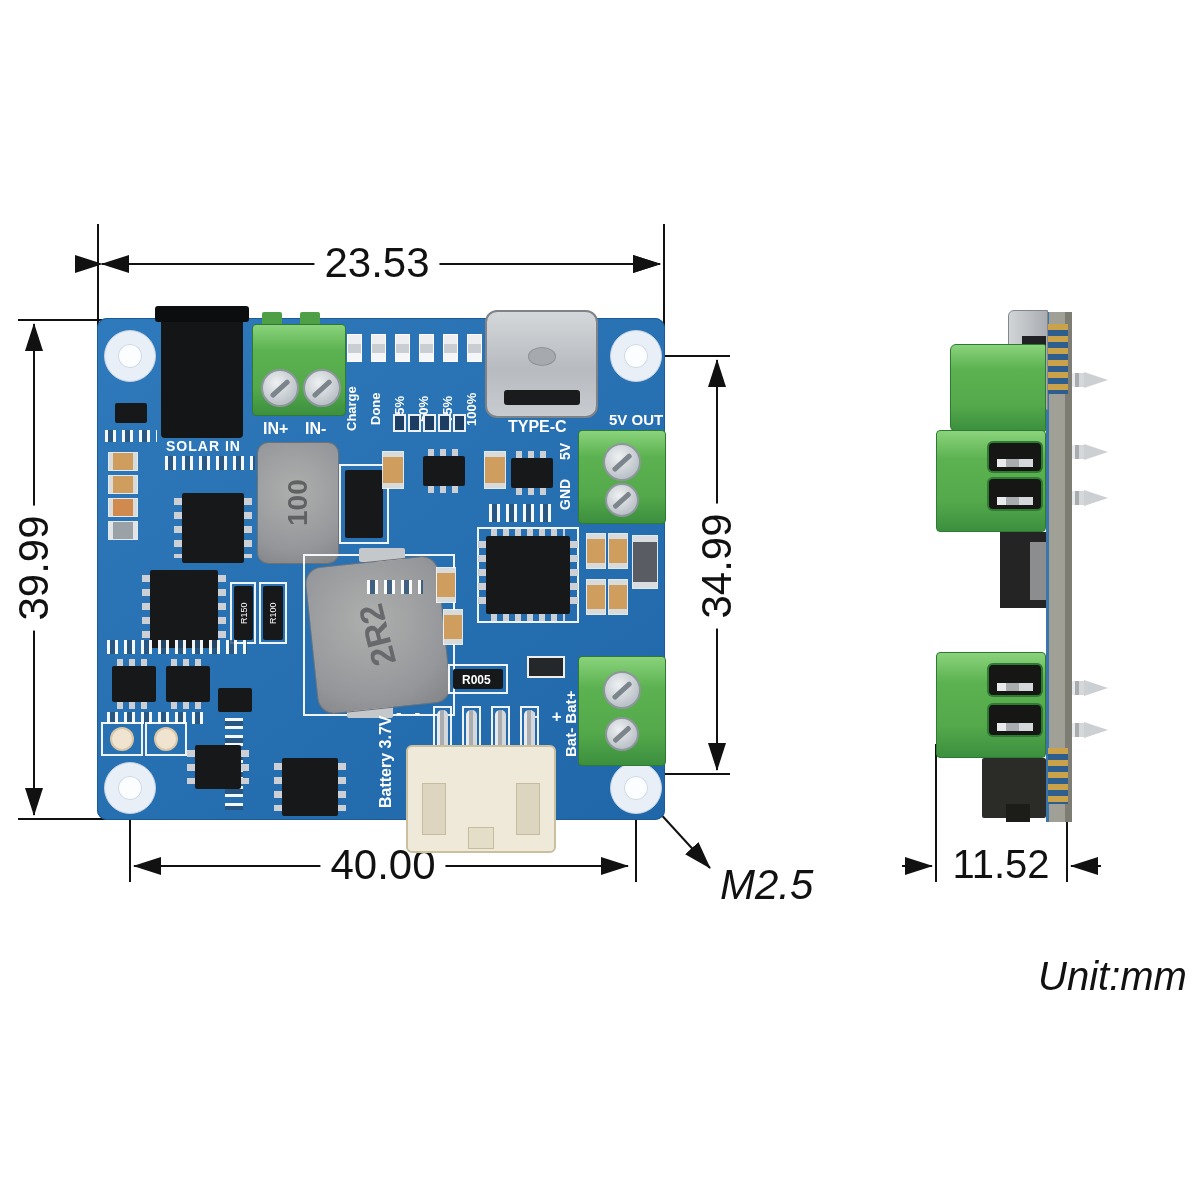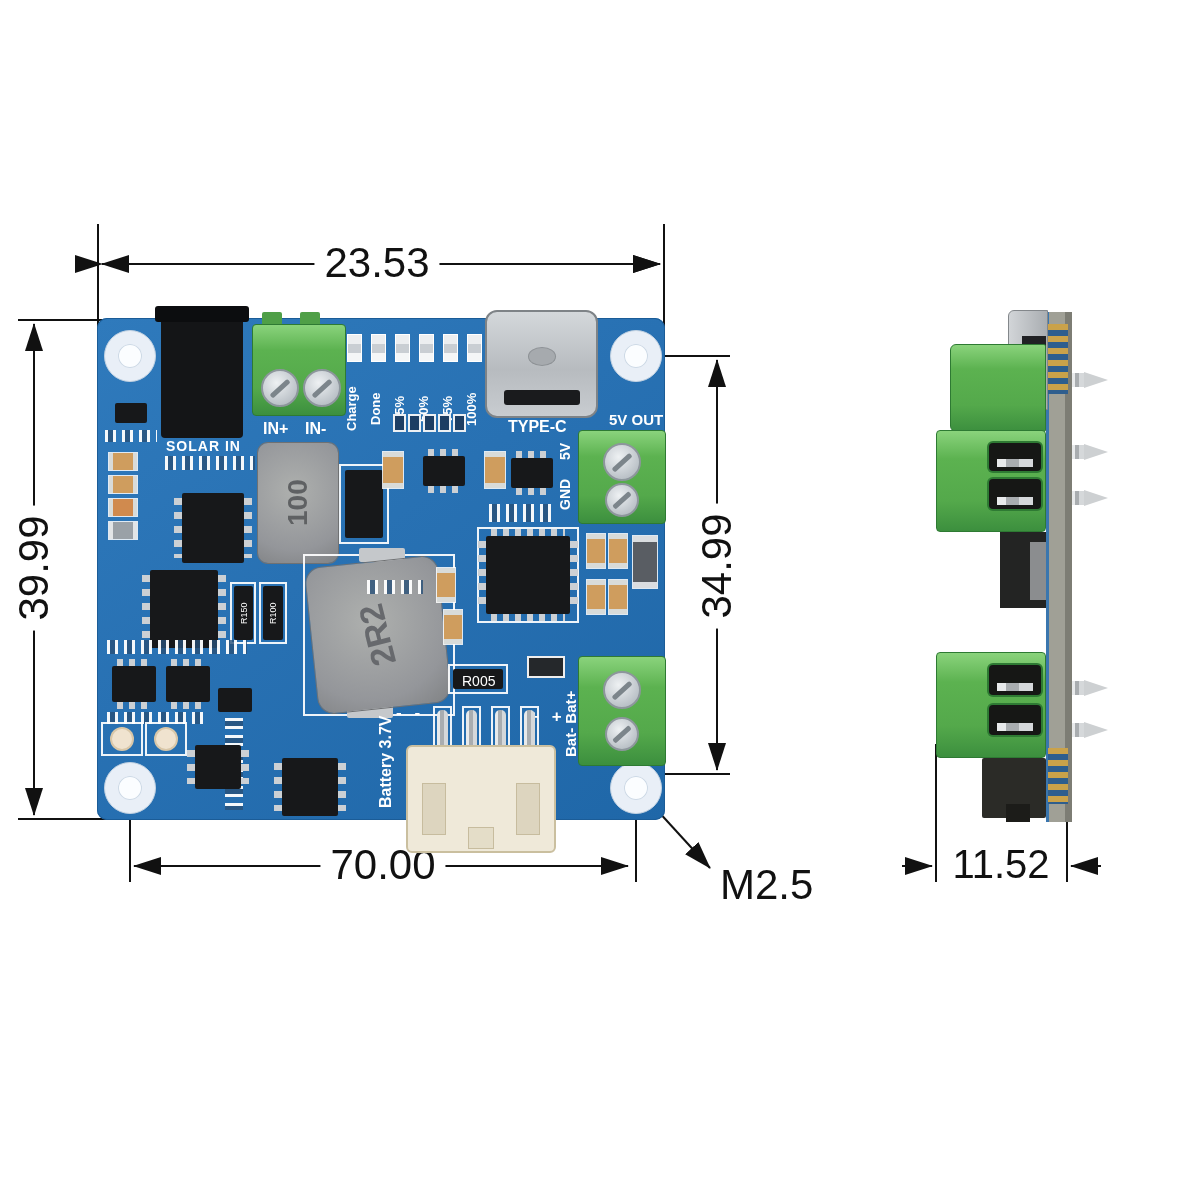--- a/index.html
+++ b/index.html
@@ -3,21 +3,21 @@
 <meta charset="utf-8">
 <style>
   html,body{margin:0;padding:0;background:#fff;}
   .canvas{position:relative;width:1200px;height:1200px;background:#fff;overflow:hidden;
           font-family:"Liberation Sans",sans-serif;}
   .a{position:absolute;}
   
   .dimtext{position:absolute;color:var(--dimension,#111);font-size:42px;line-height:1;
            background:#fff;padding:0 10px;white-space:nowrap;transform:translate(-50%,-50%);}
   .dimtext.rot{transform:translate(-50%,-50%) rotate(-90deg);}
-  .dimtext.plain{transform:none;padding:0;}
+  .dimtext.plain{transform:none;padding:0;font-style:italic;}
   
   .board{position:absolute;left:97px;top:318px;width:568px;height:502px;border-radius:10px;
          background:linear-gradient(145deg,#2f7abc 0%,var(--pcb-blue,#2871b3) 45%,#1f67a8 100%);
          box-shadow:0 0 0 1px #1b5c97 inset;}
   .hole{position:absolute;width:52px;height:52px;border-radius:50%;
         background:#e9eff7;border:1px solid #c2d2e2;box-sizing:border-box;}
   .hole .inner{position:absolute;left:13px;top:13px;width:24px;height:24px;border-radius:50%;
         background:#fbfdff;box-shadow:0 0 0 1px #cdd9e6 inset;}
   .silk{box-sizing:border-box;border:2px solid rgba(255,255,255,.92);}
   .silktext{color:var(--silk,#fff);font-weight:bold;white-space:nowrap;line-height:1;}
@@ -89,23 +89,24 @@
       <line x1="902" y1="866" x2="932" y2="866" marker-end="url(#arr)"></line>
       <line x1="1101" y1="866" x2="1071" y2="866" marker-end="url(#arr)"></line>
 
       <line x1="646" y1="798" x2="710" y2="868" marker-end="url(#arr)"></line>
     </g>
   </svg>
 
   <div class="dimtext" style="left:377px;top:263px;">23.53</div>
   <div class="dimtext rot" style="left:34px;top:568px;">39.99</div>
   <div class="dimtext rot" style="left:717px;top:566px;">34.99</div>
-  <div class="dimtext" style="left:383px;top:865px;">70.00</div>
+  <div class="dimtext" style="left:383px;top:865px;">40.00</div>
   <div class="dimtext" style="left:1001px;top:864px;font-size:40px;">11.52</div>
   <div class="dimtext plain" style="left:720px;top:864px;">M2.5</div>
+  <div class="dimtext plain" style="left:1038px;top:956px;font-size:40px;">Unit:mm</div>
 
   <div class="board">
 
     <div class="hole" style="left:7px;top:12px;">
         <div class="inner"></div>
       </div>
     <div class="hole" style="left:513px;top:12px;">
         <div class="inner"></div>
       </div>
     <div class="hole" style="left:7px;top:444px;">
@@ -258,21 +259,21 @@
       <div class="pins-l"></div>
         <div class="pins-r"></div>
     </div>
     <div class="a chip" style="left:185px;top:440px;width:56px;height:58px;">
       <div class="pins-l"></div>
         <div class="pins-r"></div>
     </div>
 
     <div class="a silk" style="left:351px;top:346px;width:60px;height:30px;background:transparent;"></div>
     <div class="a chip" style="left:356px;top:351px;width:50px;height:20px;">
-      <div style="position:absolute;left:9px;top:4px;font-size:14px;color:#fff;font-weight:normal;">R005</div>
+      <div style="position:absolute;left:9px;top:4px;font-size:12px;color:#fff;font-weight:bold;">R005</div>
     </div>
     <div class="a silk" style="left:430px;top:338px;width:38px;height:22px;background:#25282b;"></div>
     <div class="a padrow" style="left:270px;top:262px;width:56px;height:14px;"></div>
 
     <div class="a silktext" style="left:299px;top:386px;font-size:17px;letter-spacing:4px;">- -</div>
     <div class="a silktext" style="left:432px;top:390px;font-size:17px;letter-spacing:4px;">+ +</div>
     <div class="a silk" style="left:336px;top:388px;width:19px;height:66px;background:transparent;"></div>
     <div class="a silk" style="left:365px;top:388px;width:19px;height:66px;background:transparent;"></div>
     <div class="a silk" style="left:394px;top:388px;width:19px;height:66px;background:transparent;"></div>
     <div class="a silk" style="left:423px;top:388px;width:19px;height:66px;background:transparent;"></div>

